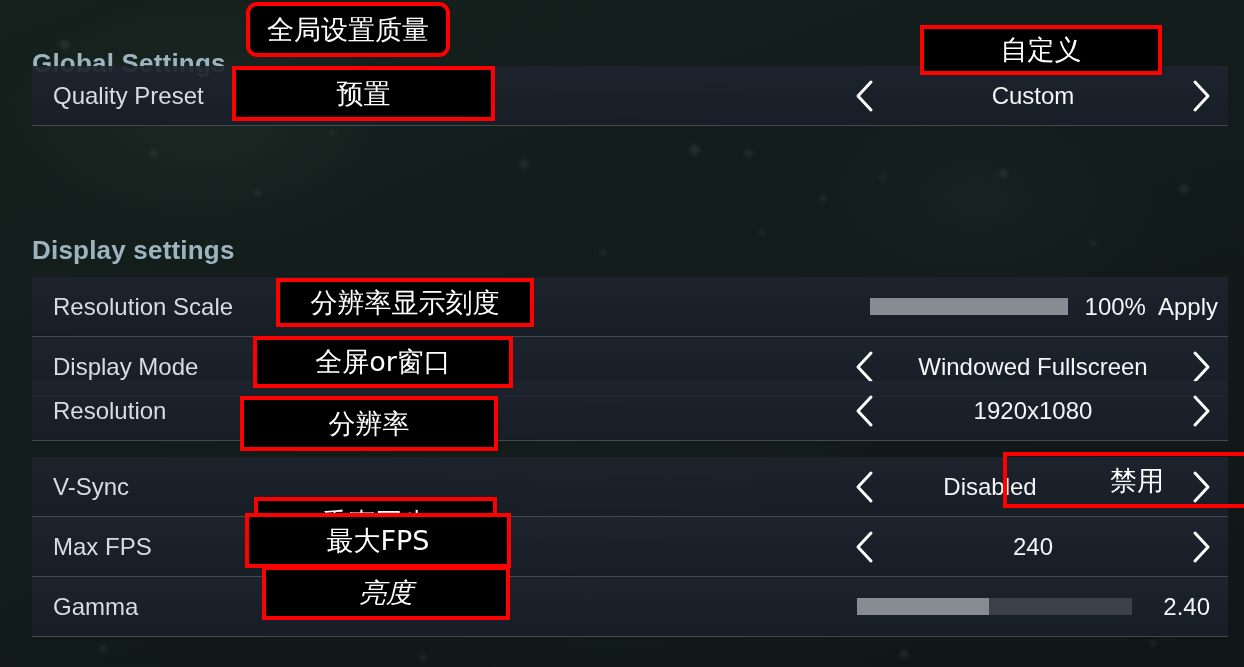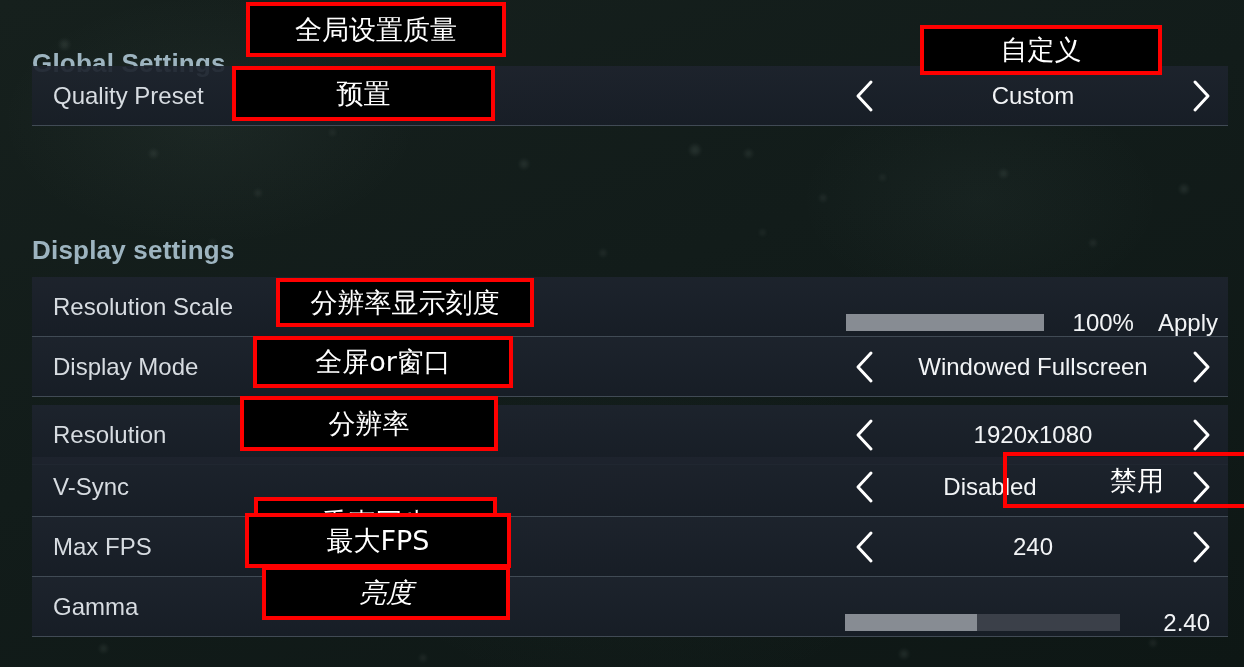--- a/index.html
+++ b/index.html
@@ -94,25 +94,25 @@
     text-align: center;
     font-size: 24px;
     color: #f2f4f6;
     white-space: nowrap;
   }
 
   
   .slider-wrap {
     position: absolute;
     right: 10px;
-    top: 16px;
+    top: 0;
     height: 100%;
     display: flex;
     align-items: center;
-    gap: 24px;
+    gap: 12px;
   }
   .track {
     position: relative;
     width: 198px;
     height: 17px;
     background: #3b4049;
     overflow: hidden;
   }
   .track .fill {
     position: absolute;
@@ -222,21 +222,21 @@
       </div>
       <div class="value">Windowed Fullscreen</div>
       <div class="chev">
         <svg width="22" height="34" viewBox="0 0 22 34">
             <polyline points="5,3 18,17 5,31" fill="none" stroke="#ffffff" stroke-width="3" stroke-linecap="round" stroke-linejoin="round"></polyline>
           </svg>
       </div>
     </div>
   </div>
 
-  <div class="row" style="top:405px;">
+  <div class="row" style="top:381px;">
     <div class="label">Resolution</div>
     <div class="stepper">
       <div class="chev">
         <svg width="22" height="34" viewBox="0 0 22 34">
             <polyline points="17,3 4,17 17,31" fill="none" stroke="#ffffff" stroke-width="3" stroke-linecap="round" stroke-linejoin="round"></polyline>
           </svg>
       </div>
       <div class="value">1920x1080</div>
       <div class="chev">
         <svg width="22" height="34" viewBox="0 0 22 34">
@@ -283,21 +283,21 @@
   <div class="row" style="top:577px;">
     <div class="label">Gamma</div>
     <div class="slider-wrap" style="right:18px;">
       <div class="track" style="width:275px;">
         <div class="fill" style="width:48%;"></div>
       </div>
       <div class="slider-value">2.40</div>
     </div>
   </div>
 
-  <div class="anno" style="left:246px; top:2px; width:260px; height:55px;">全局设置质量</div>
+  <div class="anno" style="left:246px; top:2px; width:204px; height:55px;border-radius:11px;">全局设置质量</div>
 
   <div class="anno" style="left:232px; top:66px; width:263px; height:55px;">预置</div>
 
   <div class="anno" style="left:920px; top:25px; width:242px; height:50px;">自定义</div>
 
   <div class="anno" style="left:276px; top:278px; width:258px; height:49px;">分辨率显示刻度</div>
 
   <div class="anno" style="left:245px; top:336px; width:260px; height:52px;margin-left:8px;">全屏or窗口</div>
 
   <div class="anno" style="left:240px; top:396px; width:258px; height:55px;">分辨率</div>

